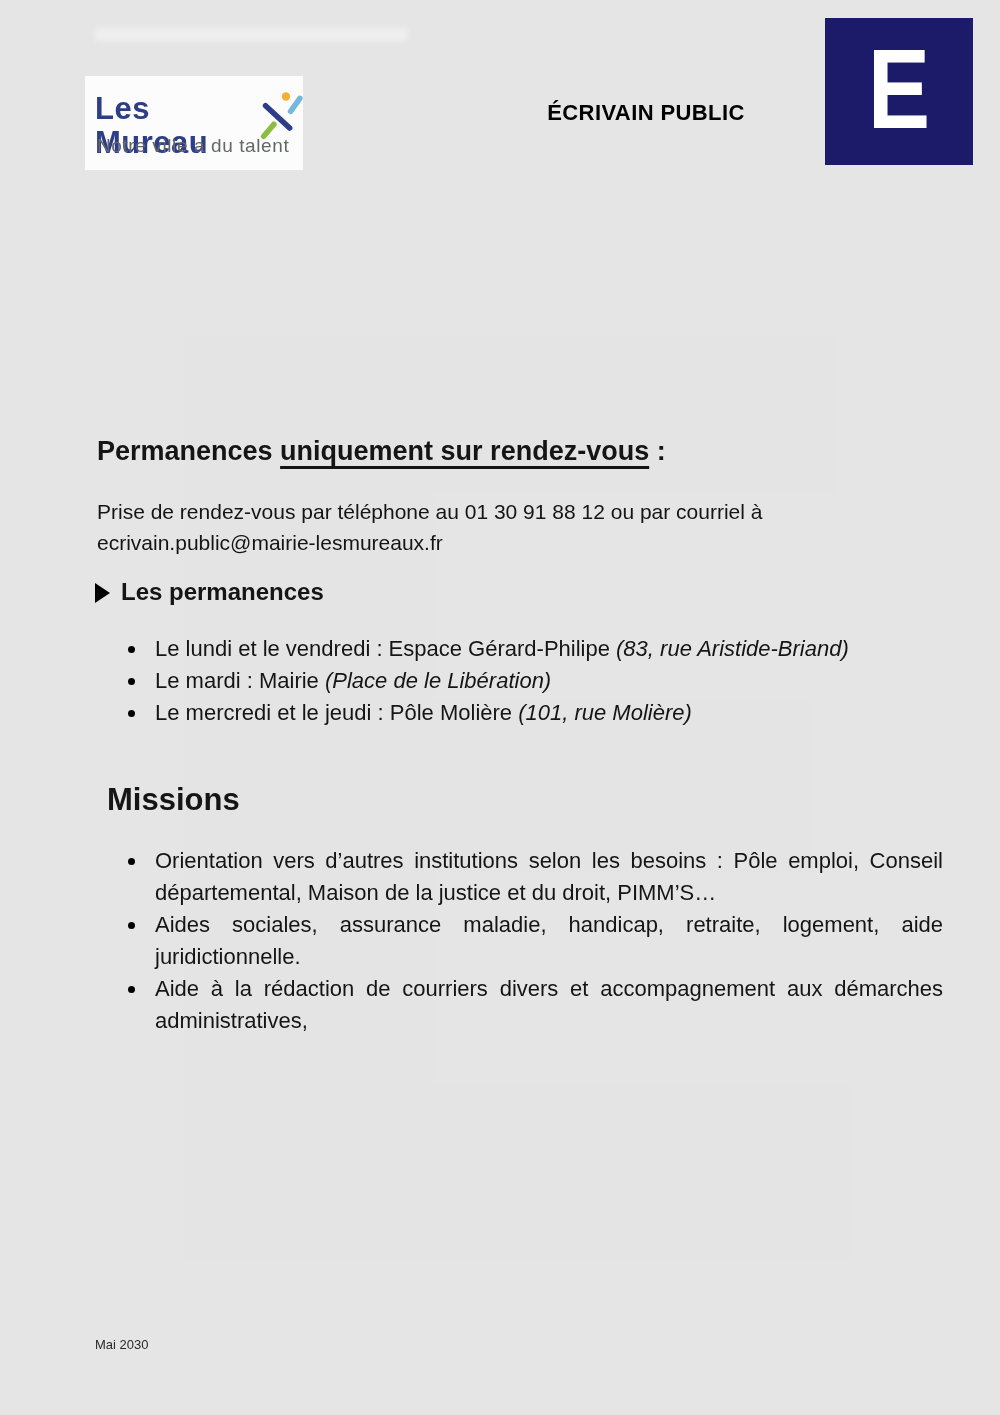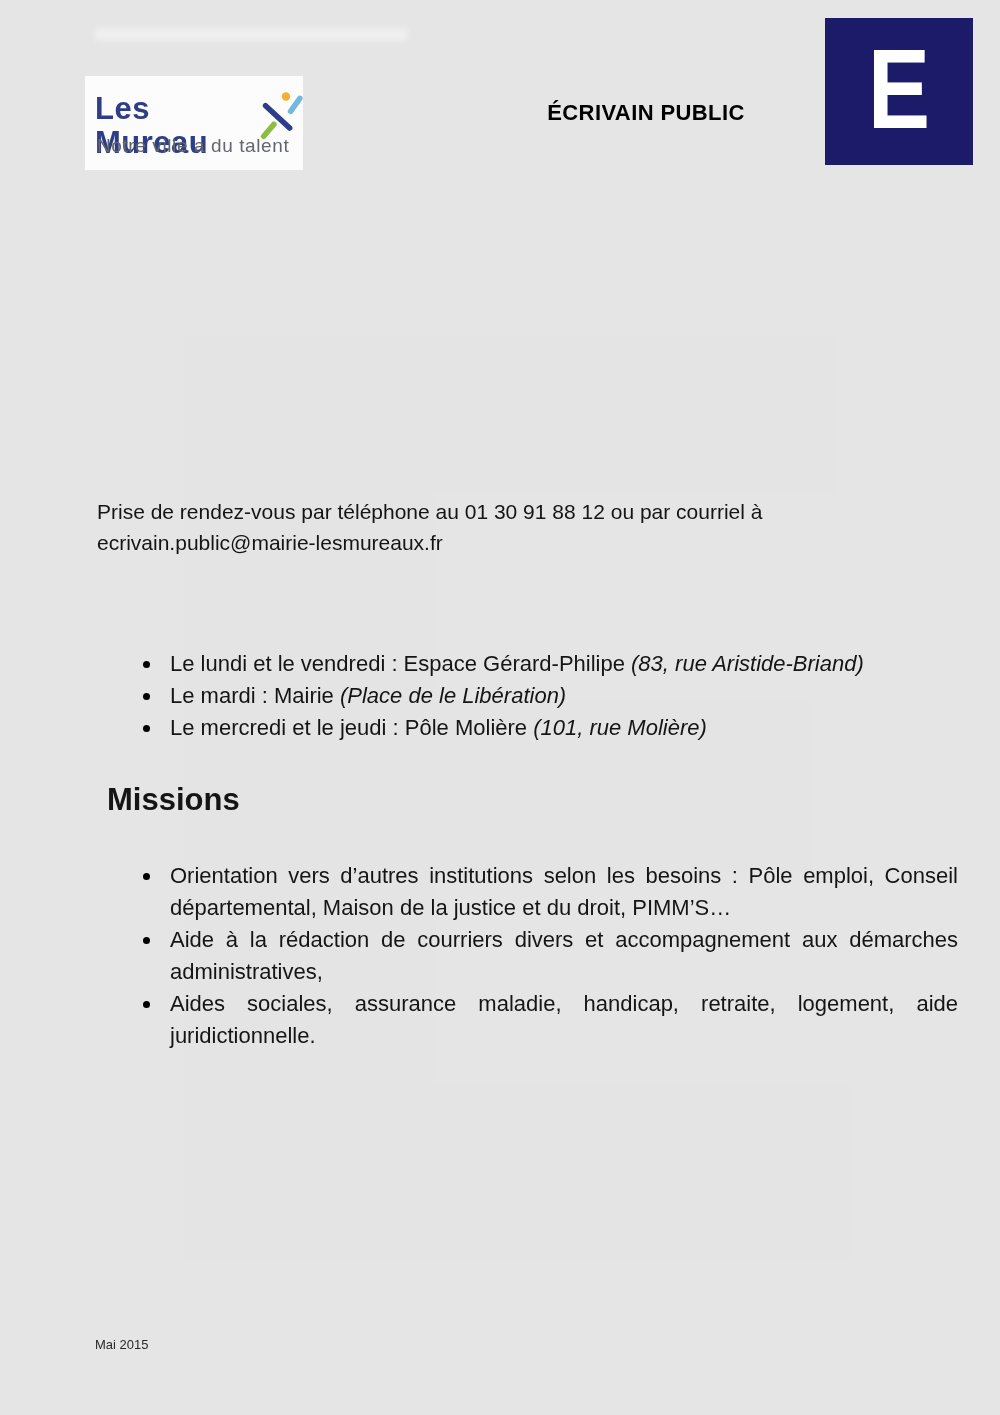--- a/index.html
+++ b/index.html
@@ -33,21 +33,21 @@
     transform:scaleX(0.82);margin-top:-6px;}
   
   .content{position:absolute;left:0;top:0;width:100%;height:100%;z-index:1;}
   .h1{position:absolute;left:97px;top:436px;font-size:27px;font-weight:bold;white-space:nowrap;}
   .h1 .ul{text-decoration:underline;text-decoration-thickness:3px;text-underline-offset:6px;}
   .contact{position:absolute;left:97px;top:496px;width:840px;font-size:21px;line-height:31px;}
   .h2{position:absolute;left:95px;top:578px;font-size:24px;font-weight:bold;
     display:flex;align-items:center;}
   .tri{width:0;height:0;border-left:15px solid #000;border-top:10px solid transparent;
     border-bottom:10px solid transparent;display:inline-block;margin-right:11px;margin-top:2px;}
-  ul.doc-list{position:absolute;left:125px;margin:15px;padding:0;list-style:none;}
+  ul.doc-list{position:absolute;left:125px;margin:0;padding:0;list-style:none;}
   .list-schedule{top:633px;width:830px;}
   .list-missions{top:845px;width:818px;}
   ul.doc-list li{position:relative;padding-left:30px;font-size:22px;line-height:32px;margin:0;}
   .list-missions li{text-align:justify;}
   .list-missions li:last-child,.list-missions li{text-align-last:left;}
   .dot{position:absolute;left:3px;top:13px;width:7px;height:7px;border-radius:50%;background:#000;}
   .it{font-style:italic;}
   .h-missions{position:absolute;left:95px;top:782px;font-size:31px;font-weight:bold;margin-left:12px;}
   .footer-date{position:absolute;left:95px;top:1337px;font-size:13px;color:#2a2a2a;}
 </style>
@@ -76,49 +76,54 @@
   </div>
 
   <div class="doc-title">ÉCRIVAIN PUBLIC</div>
 
   <div class="badge">
     <span class="badge-letter">E</span>
   </div>
 
   <div class="content">
 
+    <div class="h1"><span>Permanences </span><span class="ul">uniquement sur rendez-vous</span><span> :</span></div>
 
     <div class="contact">
       <span>Prise de rendez-vous par téléphone au 01 30 91 88 12 ou par courriel à</span><br>
       <span>ecrivain.public@mairie-lesmureaux.fr</span>
     </div>
 
+    <div class="h2">
+      <span class="tri"></span>
+      <span>Les permanences</span>
+    </div>
 
     <ul class="doc-list list-schedule">
       <li>
         <span class="dot"></span><span>Le lundi et le vendredi : Espace Gérard-Philipe </span><span class="it">(83, rue Aristide-Briand)</span>
       </li>
       <li>
         <span class="dot"></span><span>Le mardi : Mairie </span><span class="it">(Place de le Libération)</span>
       </li>
       <li>
         <span class="dot"></span><span>Le mercredi et le jeudi : Pôle Molière </span><span class="it">(101, rue Molière)</span>
       </li>
     </ul>
 
     <div class="h-missions">Missions</div>
 
     <ul class="doc-list list-missions">
       <li>
         <span class="dot"></span><span>Orientation vers d’autres institutions selon les besoins : Pôle emploi, Conseil départemental, Maison de la justice et du droit, PIMM’S…</span>
       </li>
       <li>
-        <span class="dot"></span><span>Aide à la rédaction de courriers divers et accompagnement aux démarches administratives,</span>
+        <span class="dot"></span><span>Aides sociales, assurance maladie, handicap, retraite, logement, aide juridictionnelle.</span>
       </li>
       <li>
-        <span class="dot"></span><span>Aides sociales, assurance maladie, handicap, retraite, logement, aide juridictionnelle.</span>
+        <span class="dot"></span><span>Aide à la rédaction de courriers divers et accompagnement aux démarches administratives,</span>
       </li>
     </ul>
 
-    <div class="footer-date">Mai 2015</div>
+    <div class="footer-date">Mai 2030</div>
   </div>
 
 </div>
 
 </body></html>

